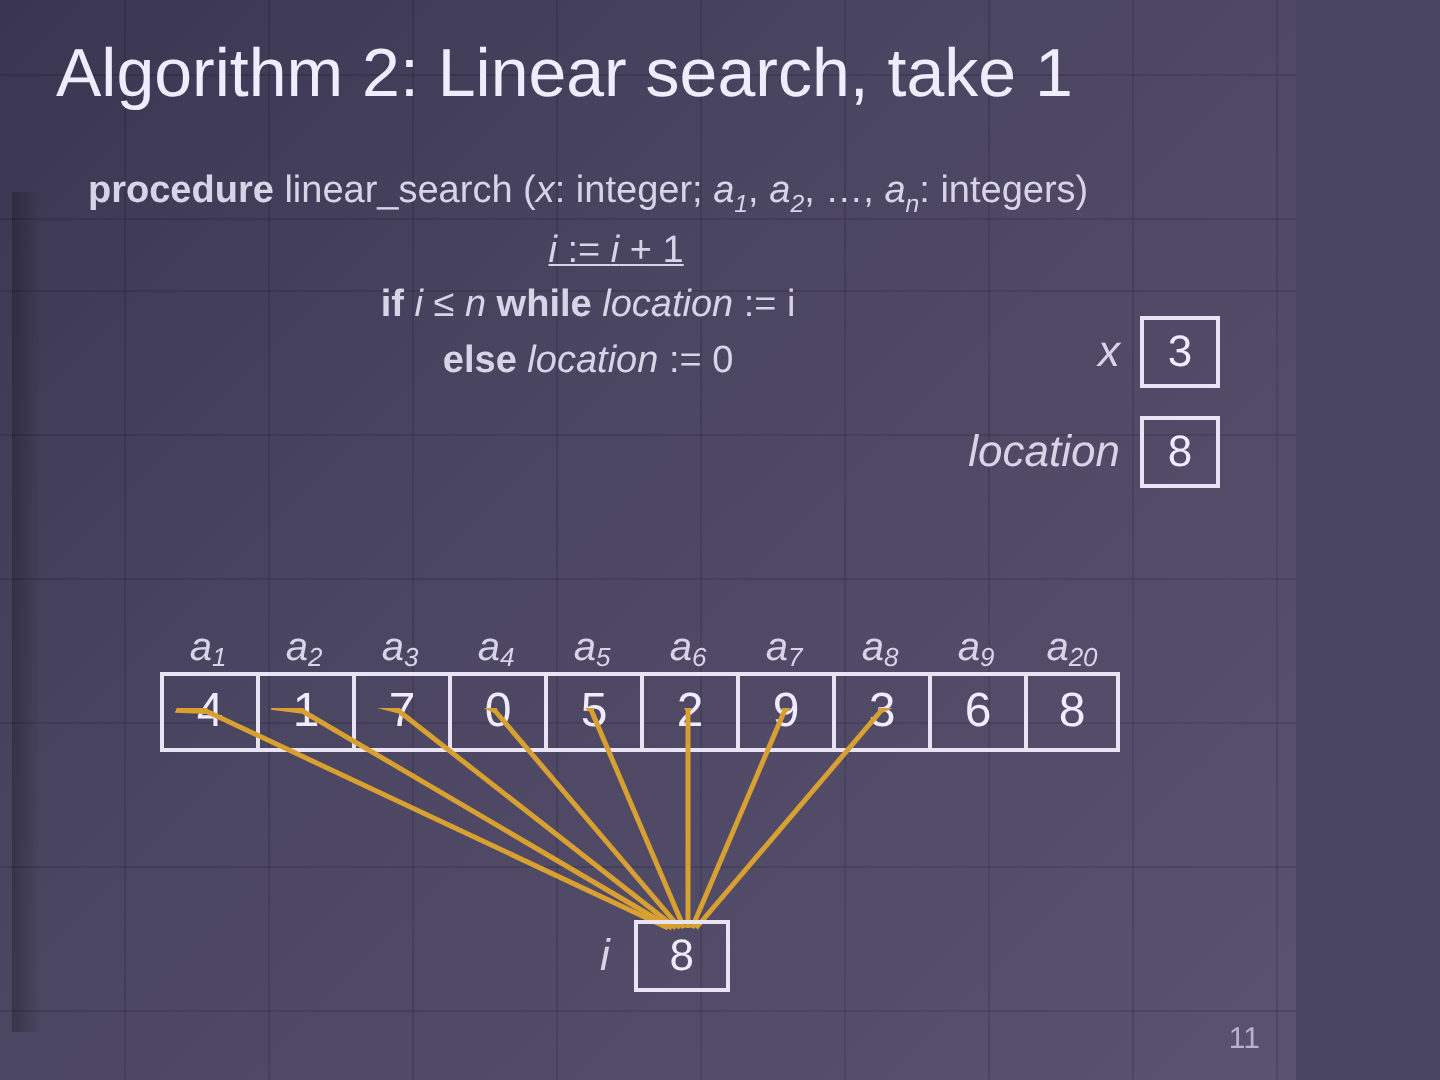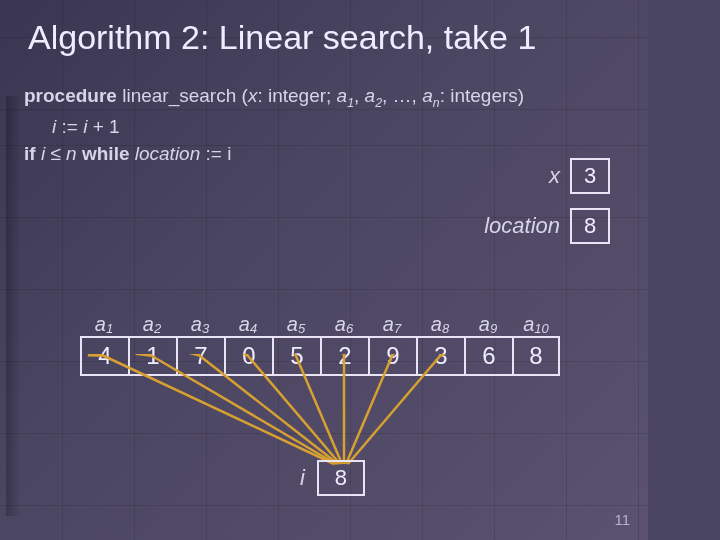--- a/index.html
+++ b/index.html
@@ -35,29 +35,30 @@
     top: 18px;
     left: 28px;
     right: 28px;
     font-size: 34px;
     font-weight: 400;
     color: #f0ecff;
   }
   .code {
     position: absolute;
     top: 82px;
-    left: 24px;
+    left: 44px;
     font-size: 19px;
     line-height: 1.45;
     color: #d8d4e8;
+    text-align: center;
   }
   .code .kw { font-weight: bold; }
   .code .it { font-style: italic; }
   sub { font-size: 0.65em; vertical-align: sub; font-style: italic; }
-  .indent { padding-left: 28px; display: inline-block; }
+  .indent { padding-left: 28px; display: inline-block; text-decoration: underline; }
 
   .rightvals {
     position: absolute;
     right: 38px;
     top: 158px;
     text-align: right;
     font-size: 22px;
   }
   .rightvals .row { display: flex; align-items: center; justify-content: flex-end; margin-bottom: 14px; }
   .rightvals .lbl { font-style: italic; margin-right: 10px; }
@@ -163,20 +164,23 @@
   <div class="code">
     <div>
       <span class="kw">procedure</span><span> linear_search (</span><span class="it">x</span><span>: integer; </span><span class="it">a</span><sub>1</sub><span>, </span><span class="it">a</span><sub>2</sub><span>, …, </span><span class="it">a</span><sub>n</sub><span>: integers)</span>
     </div>
     <div>
       <span class="indent"><span class="it">i</span><span> := </span><span class="it">i</span><span> + 1</span></span>
     </div>
     <div>
       <span class="kw">if</span><span class="it"> i</span><span> ≤ </span><span class="it">n</span><span class="kw"> while </span><span class="it">location</span><span> := i</span>
     </div>
+    <div>
+      <span class="kw">else</span><span class="it"> location</span><span> := 0</span>
+    </div>
   </div>
 
   <div class="rightvals">
     <div class="row">
       <span class="lbl">x</span>
       <span class="box">3</span>
     </div>
     <div class="row">
       <span class="lbl">location</span>
       <span class="box">8</span>
@@ -216,21 +220,21 @@
       <div class="cell">
           <span class="it">a</span>
           <sub>8</sub>
         </div>
       <div class="cell">
           <span class="it">a</span>
           <sub>9</sub>
         </div>
       <div class="cell">
           <span class="it">a</span>
-          <sub>10</sub>
+          <sub>20</sub>
         </div>
     </div>
     <div class="arr-cells">
       <div class="cell">4</div>
       <div class="cell">1</div>
       <div class="cell">7</div>
       <div class="cell">0</div>
       <div class="cell">5</div>
       <div class="cell">2</div>
       <div class="cell">9</div>

